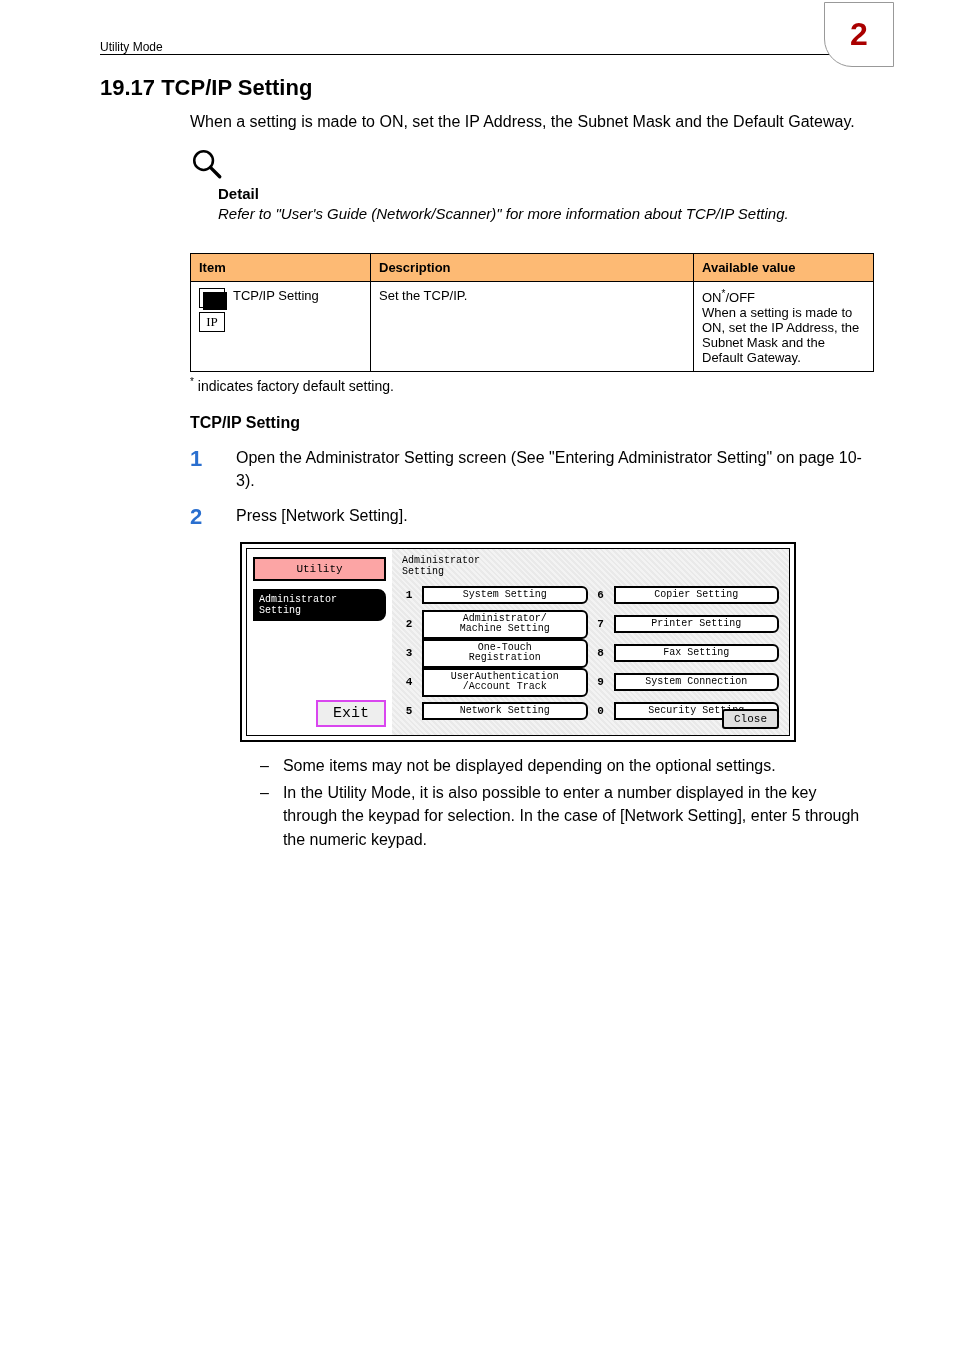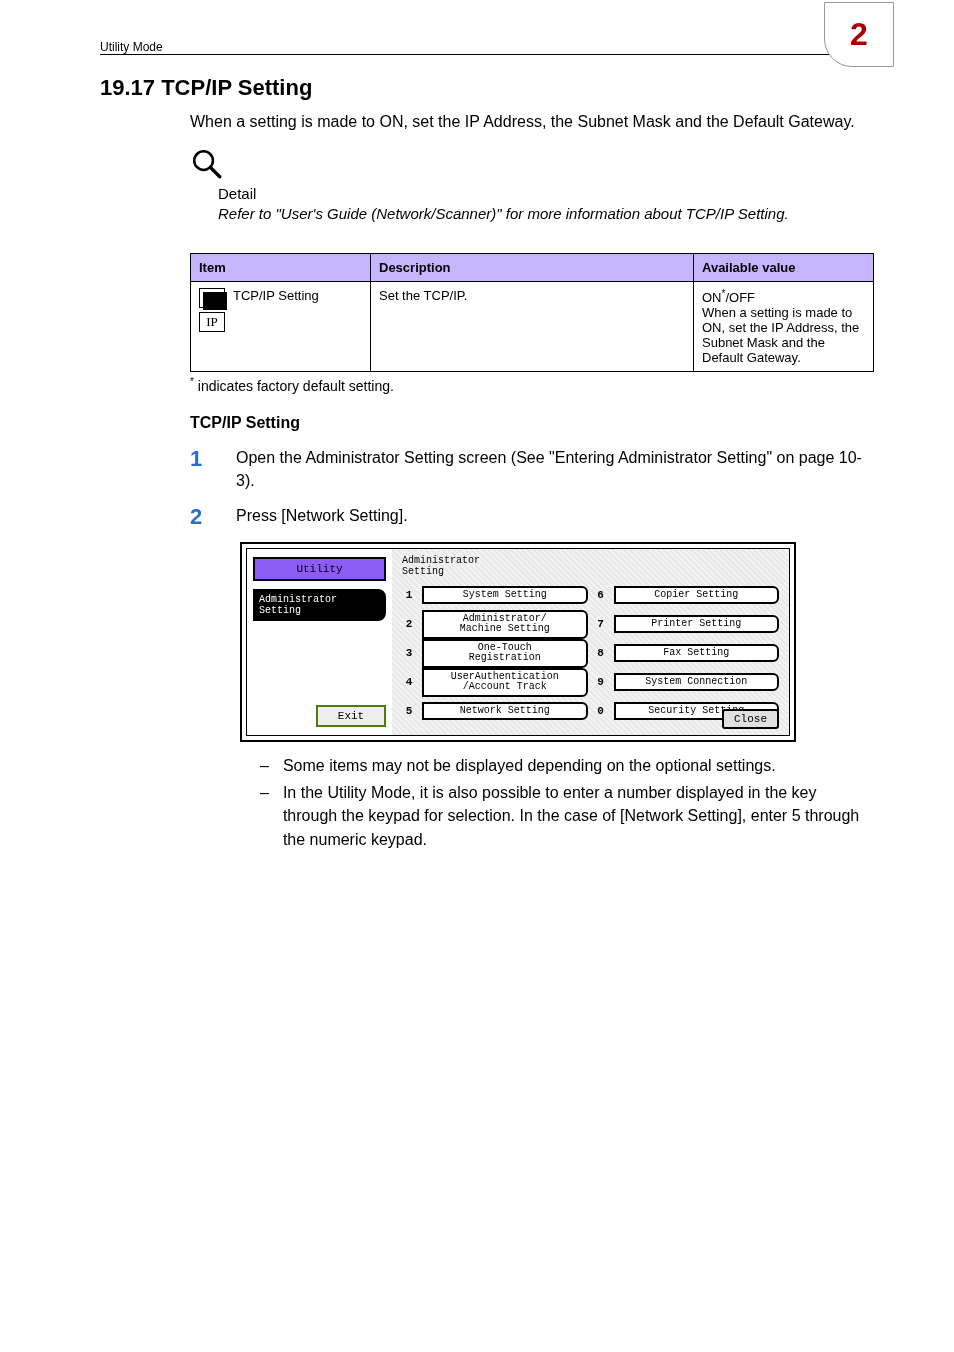--- a/index.html
+++ b/index.html
@@ -56,36 +56,36 @@
   }
   .body-text {
     font-size: 16px;
     margin: 0 0 12px 90px;
     line-height: 1.4;
   }
   .detail-block { margin: 14px 0 14px 90px; }
   .detail-icon {
     width: 34px; height: 34px; display: block; margin-bottom: 4px;
   }
-  .detail-heading { font-weight: normal; font-size: 15px; margin: 4px 0 2px 28px; }
+  .detail-heading { font-weight: bold; font-size: 15px; margin: 4px 0 2px 28px; }
   .detail-body { font-style: italic; font-size: 15px; margin-left: 28px; line-height: 1.35; }
   table.settings {
     width: 100%;
     border-collapse: collapse;
     margin: 28px 0 4px 90px;
     width: calc(100% - 90px);
     font-size: 13px;
   }
   table.settings th, table.settings td {
     border: 1px solid #000;
     padding: 6px 8px;
     vertical-align: top;
     text-align: left;
   }
-  table.settings th { background: #c4b5fd; font-weight: bold; }
+  table.settings th { background: #fdba74; font-weight: bold; }
   .col-item { width: 180px; }
   .col-desc { width: auto; }
   .col-avail { width: 180px; }
   .item-cell { display: flex; gap: 8px; align-items: flex-start; }
   .item-icons { display: flex; flex-direction: column; gap: 4px; }
   .ip-icon {
     width: 26px; height: 20px; border: 1px solid #000;
     display: flex; align-items: center; justify-content: center;
     font-family: 'Times New Roman', serif; font-size: 13px;
     position: relative;
@@ -146,40 +146,40 @@
     width: 145px;
     display: flex;
     flex-direction: column;
     justify-content: space-between;
     padding: 8px 6px;
   }
   .utility-btn {
     border: 2px solid #000;
     padding: 4px 6px;
     text-align: center;
-    background: #8b5cf6;
+    background: #fca5a5;
     margin-bottom: 8px;
     font-size: 11px;
   }
   .admin-tab {
     background: #000;
     color: #fff;
     padding: 3px 4px;
     font-size: 10px;
     line-height: 1.1;
     border: 2px solid #000;
     border-top-right-radius: 8px;
     border-bottom-right-radius: 8px;
   }
   .exit-btn {
-    border: 2px solid #4d7c0f;
+    border: 2px solid #d946ef;
     padding: 3px 6px;
     text-align: center;
     background: #eee;
-    font-size: 11px;
+    font-size: 15px;
     width: 70px;
     margin-left: auto;
   }
   .screen-right {
     flex: 1;
     background: repeating-linear-gradient(45deg,#f3f3f3,#f3f3f3 2px,#e9e9e9 2px,#e9e9e9 4px);
     padding: 6px 10px 6px 10px;
     position: relative;
     display: flex;
     flex-direction: column;

